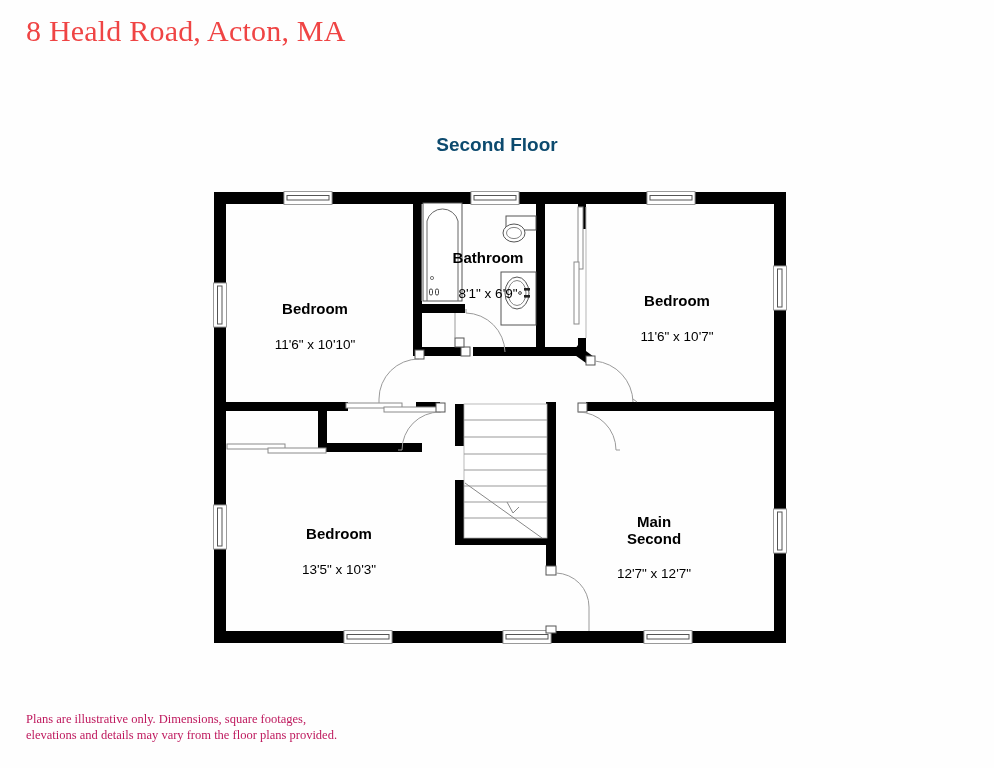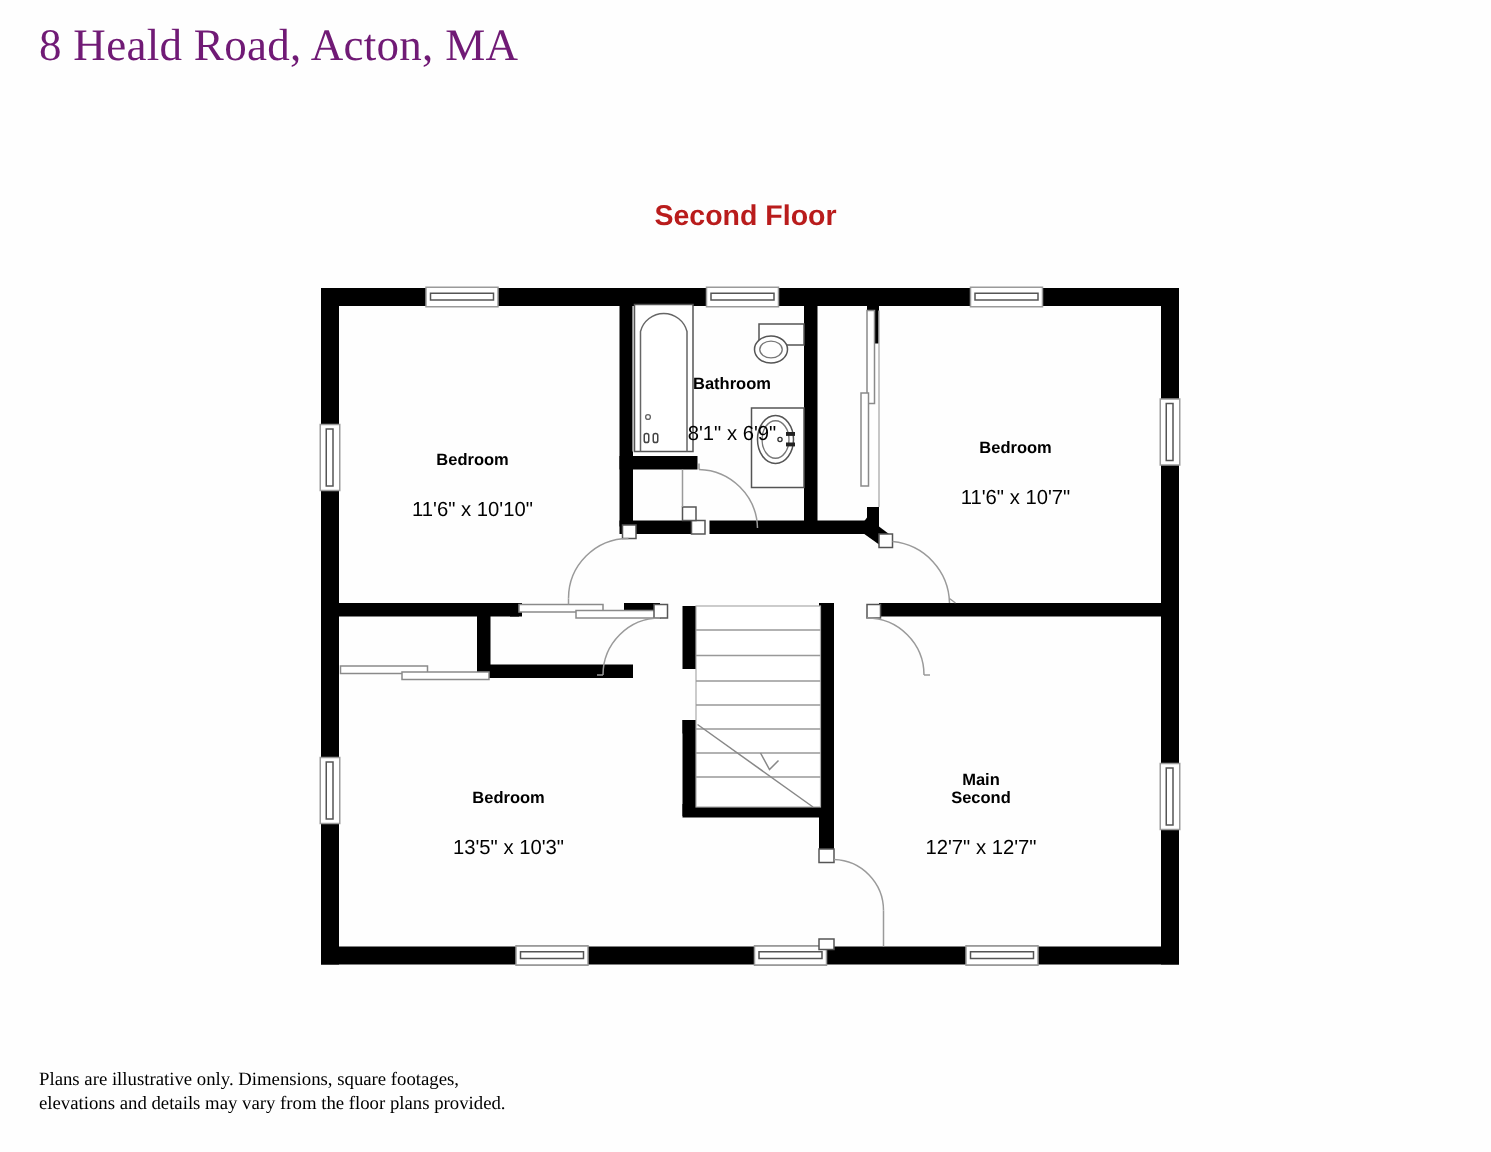--- a/index.html
+++ b/index.html
@@ -19,63 +19,63 @@
     inset: 0;
     background: #fefefe;
   }
   #page-title {
     position: absolute;
     left: 26px;
     top: 14px;
     font-family: "Liberation Serif", serif;
     font-size: 30px;
     font-weight: 400;
-    color: #701a75;
+    color: #ef4444;
     letter-spacing: 0.2px;
     white-space: nowrap;
     text-align: center;
   }
   #floor-heading {
     position: absolute;
     left: 0;
     top: 134px;
     width: 994px;
     text-align: center;
     font-family: "Liberation Sans", sans-serif;
     font-size: 19px;
     font-weight: bold;
-    color: #b91c1c;
+    color: #0c4a6e;
   }
   #plan-area {
     position: absolute;
     left: 0;
     top: 0;
     width: 994px;
     height: 768px;
   }
   #disclaimer {
     position: absolute;
     left: 26px;
     top: 712px;
     font-family: "Liberation Serif", serif;
     font-size: 12.5px;
     line-height: 15.5px;
-    color: #000000;
+    color: #be185d;
     white-space: pre-line;
   }
   
   .room-label {
     position: absolute;
     text-align: center;
     color: #000;
     white-space: pre-line;
     line-height: 1.12;
   }
   .room-name {
-    font-size: 11px;
+    font-size: 15px;
     font-weight: bold;
     display: block;
     white-space: pre-line;
   }
   .room-dims {
     font-size: 13.5px;
     font-weight: normal;
     display: block;
     margin-top: 1px;
   }

